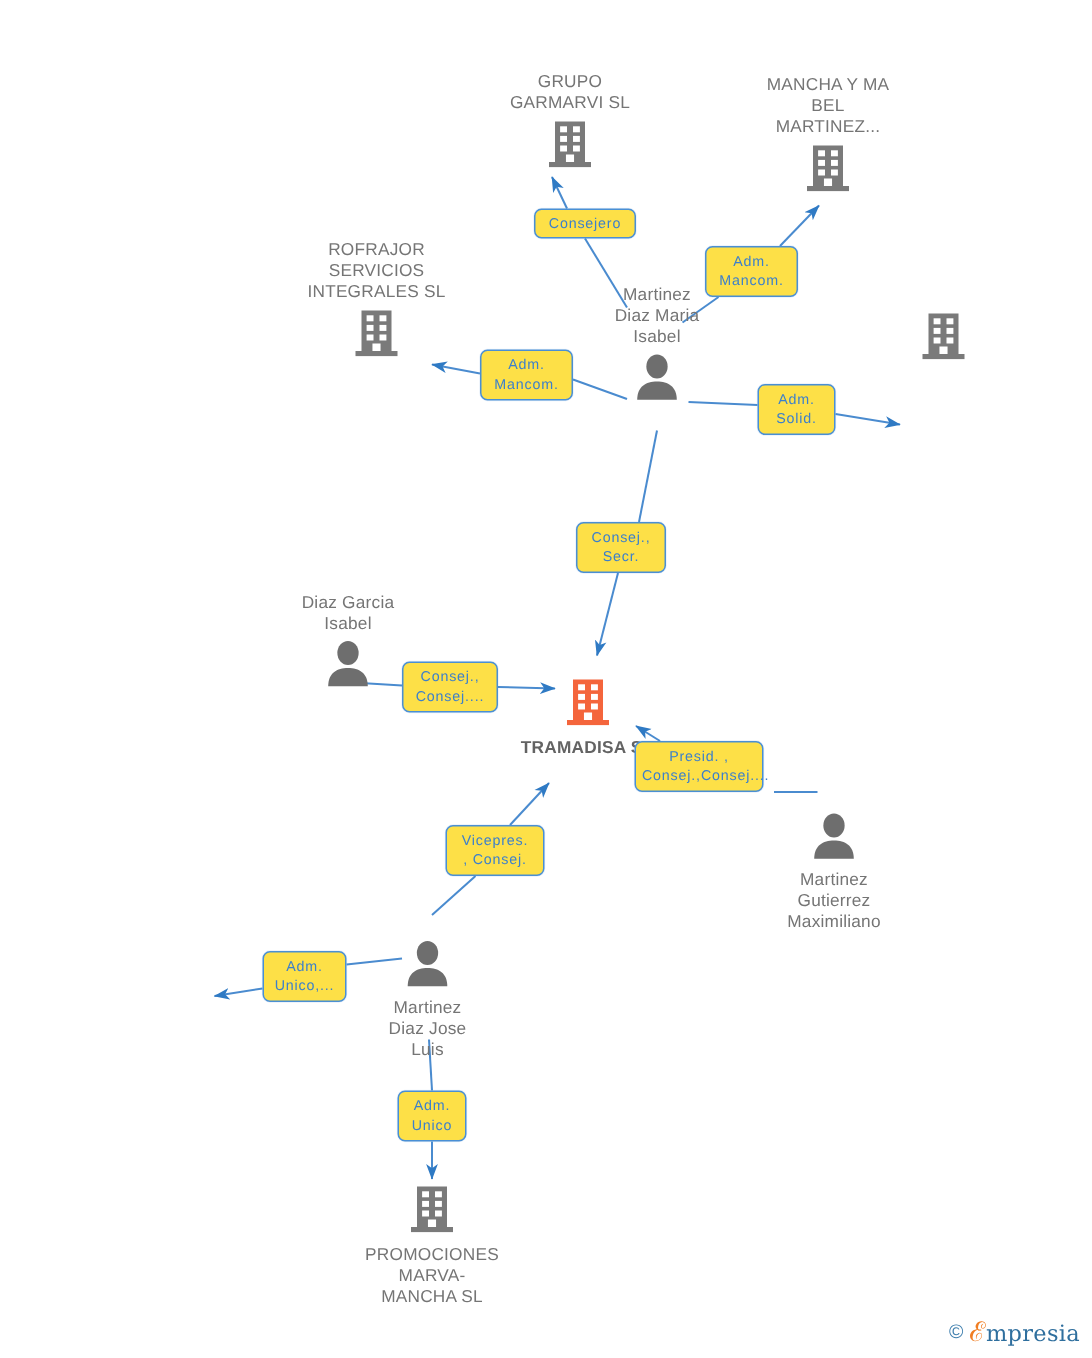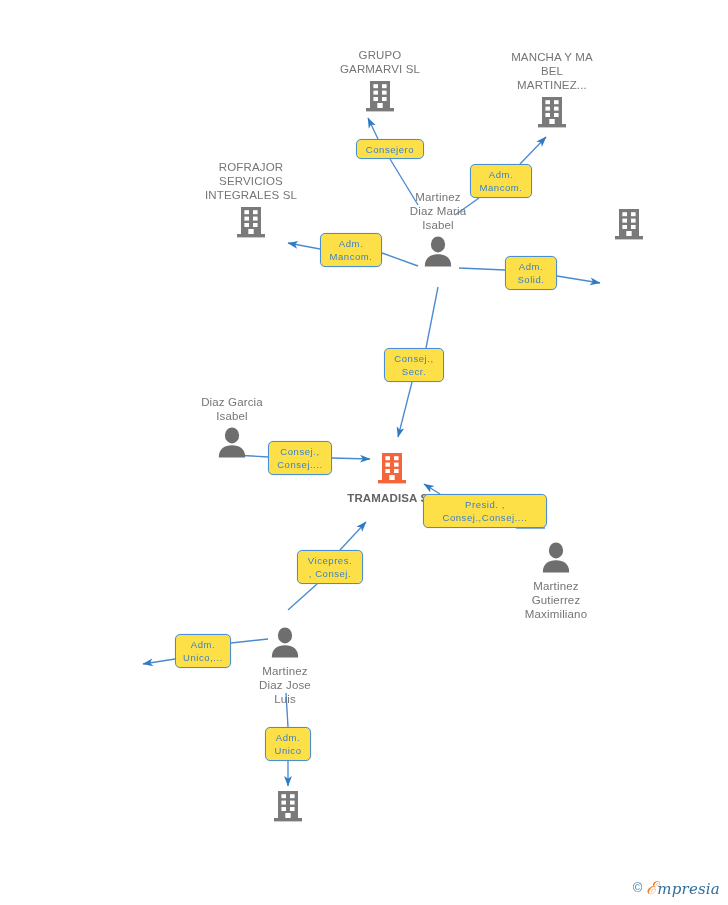--- a/index.html
+++ b/index.html
@@ -45,21 +45,21 @@
 
   
   #watermark{
     position:absolute;right:8px;bottom:6px;
     display:flex;align-items:center;gap:4px;
     font-size:14px;color:#2b6ca3;
   }
   #watermark .copy{font-size:13px;color:#3f7fae;}
   #watermark .brand{
     font-family:"DejaVu Serif", serif;
-    font-style:italic;font-size:15px;color:#2f6f9e;letter-spacing:.2px;
+    font-size:15px;color:#2f6f9e;letter-spacing:.2px;
   }
   #watermark .brand .e{color:#f07d22;font-size:18px;}
 </style>
 </head>
 <body>
 
 <div id="canvas">
 
   <svg class="edges" viewBox="0 0 728 905">
     <defs>
@@ -277,34 +277,37 @@
         <rect x="8.4" y="5.2" width="4.6" height="4"></rect>
             <rect x="17" y="5.2" width="4.6" height="4"></rect>
         <rect x="8.4" y="11.6" width="4.6" height="4"></rect>
             <rect x="17" y="11.6" width="4.6" height="4"></rect>
         <rect x="8.4" y="18" width="4.6" height="4"></rect>
             <rect x="17" y="18" width="4.6" height="4"></rect>
         <rect x="12.3" y="24" width="5.4" height="5"></rect>
       </g>
         </svg>
     </span>
+    <span class="lbl below">PROMOCIONES
+MARVA-
+MANCHA SL</span>
   </div>
 
   <div class="chip" style="left:356px;top:139px;width:68px;height:20px;line-height:13px;">Consejero</div>
   <div class="chip" style="left:470px;top:164px;width:62px;height:34px;">Adm.
 Mancom.</div>
   <div class="chip" style="left:320px;top:233px;width:62px;height:34px;">Adm.
 Mancom.</div>
   <div class="chip" style="left:505px;top:256px;width:52px;height:34px;">Adm.
 Solid.</div>
   <div class="chip" style="left:384px;top:348px;width:60px;height:34px;">Consej.,
 Secr.</div>
   <div class="chip" style="left:268px;top:441px;width:64px;height:34px;">Consej.,
 Consej....</div>
-  <div class="chip" style="left:423px;top:494px;width:124px;height:34px;">Presid. ,
+  <div class="chip" style="left:423px;top:494px;width:86px;height:34px;">Presid. ,
 Consej.,Consej....</div>
   <div class="chip" style="left:297px;top:550px;width:66px;height:34px;">Vicepres.
 , Consej.</div>
   <div class="chip" style="left:175px;top:634px;width:56px;height:34px;">Adm.
 Unico,...</div>
   <div class="chip" style="left:265px;top:727px;width:46px;height:34px;">Adm.
 Unico</div>
 
   <div id="watermark">
     <span class="copy">©</span>

